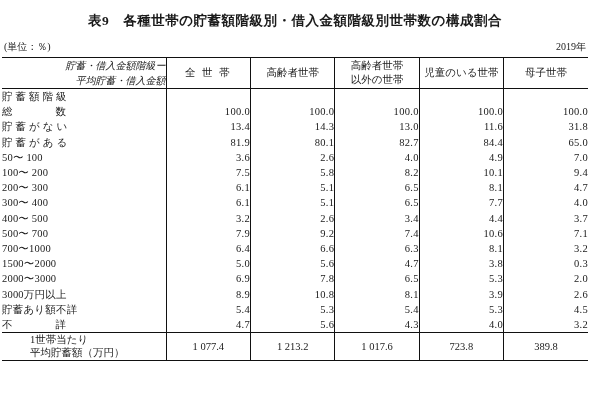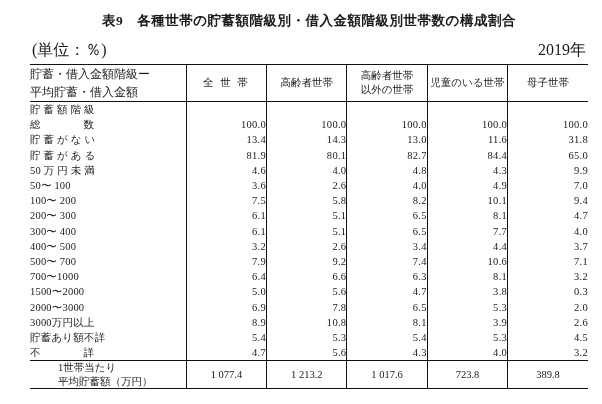--- a/index.html
+++ b/index.html
@@ -12,21 +12,21 @@
     background: #ffffff;
     font-family: "Liberation Serif", serif;
     color: #1a1a1a;
     overflow: hidden;
   }
   .page {
     position: relative;
     width: 602px;
     height: 404px;
     box-sizing: border-box;
-    padding: 8px 14px 0 30px;
+    padding: 8px 14px 0 2px;
   }
   .title-row {
     display: flex;
     align-items: baseline;
     justify-content: center;
     gap: 14px;
     font-size: 13.5px;
     font-weight: 700;
     letter-spacing: 0.5px;
     margin-top: 4px;
@@ -60,24 +60,25 @@
   .vr { border-right: 0.9px solid #111; }
 
   thead th {
     font-weight: 400;
     font-size: 10.5px;
     text-align: center;
     line-height: 1.35;
     padding: 5px 2px;
   }
   th.stub-head {
-    text-align: left;
+    text-align: right;
     line-height: 1.5;
-    font-size: 12px;
+    font-size: 10px;
     padding: 6px 4px;
+    font-style: italic;
   }
   .hdr-sp {
     letter-spacing: 2px;
   }
   tbody td {
     height: 15.2px;
     line-height: 15.2px;
     font-size: 10.5px;
   }
   td.label {
@@ -105,21 +106,21 @@
     padding-left: 6px;
     line-height: 1.25;
     margin-left: 22px;
   }
   .num-lastrow {
     text-align: center;
     padding-right: 13px;
     vertical-align: middle;
   }
   .unit {
-    font-size: 16px;
+    font-size: 10px;
   }
 </style>
 </head>
 <body>
 
 <div class="page">
 
   <div class="title-row">
     <span class="title-num">表9</span>
     <span>各種世帯の貯蓄額階級別・借入金額階級別世帯数の構成割合</span>
@@ -179,28 +180,20 @@
       </tr>
       <tr>
         <td class="label vr ind0">貯 蓄 が あ る</td>
         <td class="num vr">81.9</td>
         <td class="num vr">80.1</td>
         <td class="num vr">82.7</td>
         <td class="num vr">84.4</td>
         <td class="num">65.0</td>
       </tr>
       <tr>
-        <td class="label vr ind2">50 万 円 未 満</td>
-        <td class="num vr">4.6</td>
-        <td class="num vr">4.0</td>
-        <td class="num vr">4.8</td>
-        <td class="num vr">4.3</td>
-        <td class="num">9.9</td>
-      </tr>
-      <tr>
         <td class="label vr ind2">50〜 100</td>
         <td class="num vr">3.6</td>
         <td class="num vr">2.6</td>
         <td class="num vr">4.0</td>
         <td class="num vr">4.9</td>
         <td class="num">7.0</td>
       </tr>
       <tr>
         <td class="label vr ind2">100〜 200</td>
         <td class="num vr">7.5</td>

